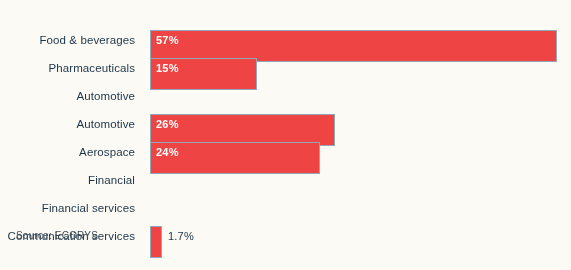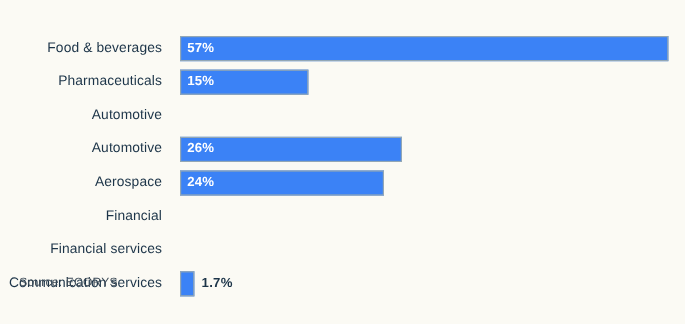--- a/index.html
+++ b/index.html
@@ -47,22 +47,22 @@
     overflow: hidden;
   }
   .bar-area {
     position: absolute;
     left: 150px;
     top: 0;
     height: 21px;
   }
   .bar {
     position: relative;
-    height: 21px;
-    background: #3b82f6;
+    height: 32px;
+    background: #ef4444;
     border: 1px solid #93a7b5;
     box-sizing: border-box;
     display: block;
   }
   .bar-value {
     position: absolute;
     left: 5px;
     top: 0;
     height: 19px;
     line-height: 19px;
@@ -70,21 +70,21 @@
     font-weight: bold;
     color: #ffffff;
     white-space: nowrap;
     letter-spacing: 0.2px;
   }
   .bar-value.outside {
     position: absolute;
     left: 100%;
     margin-left: 7px;
     color: #1c3448;
-    font-weight: bold;
+    font-weight: normal;
     font-size: 11px;
   }
   .source {
     position: absolute;
     left: 16px;
     top: 230px;
     font-size: 10px;
     color: #3d4b57;
     letter-spacing: 0.2px;
     white-space: nowrap;

